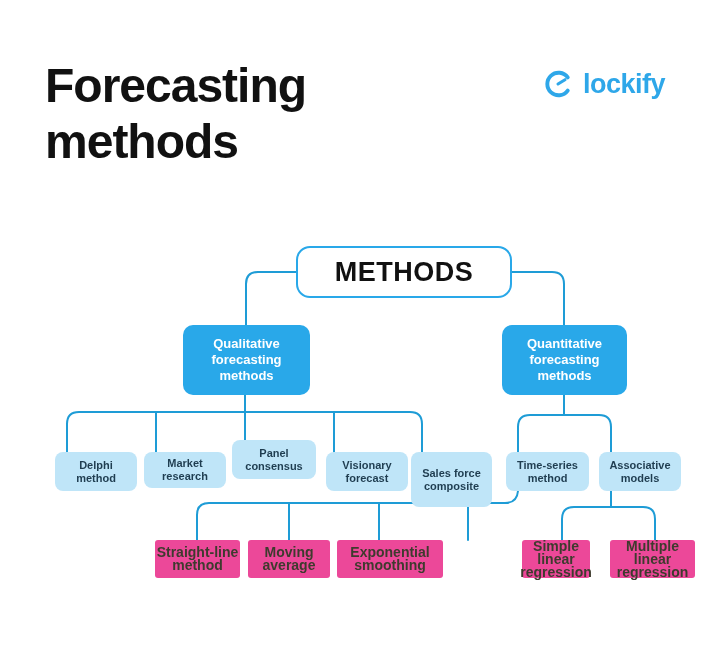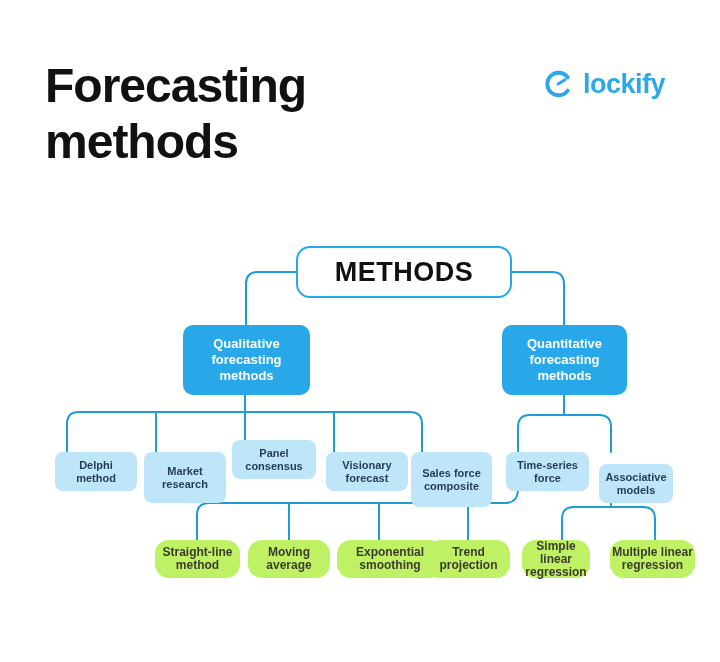--- a/index.html
+++ b/index.html
@@ -34,22 +34,22 @@
   }
   .n-blue{
     background:#29A8E9;border-radius:10px;color:#ffffff;
     font-size:13px;line-height:16px;font-weight:700;text-align:center;
   }
   .n-light{
     background:#BFE5F8;border-radius:8px;color:#1F3D50;
     font-size:11px;line-height:13px;font-weight:700;margin-left:29px;
   }
   .n-yellow{
-    background:#bef264;border-radius:14px;color:#3E3B2E;
-    font-size:12px;line-height:13px;font-weight:700;
+    background:#ec4899;border-radius:3px;color:#3E3B2E;
+    font-size:14px;line-height:13px;font-weight:700;
   }
 </style>
 </head>
 <body>
 
 <div class="canvas">
 
   <div class="title">Forecasting
 methods</div>
   <div class="logo">
@@ -94,62 +94,58 @@
   <div class="node n-blue" style="left:502px;top:325px;width:125px;height:70px">
     <span class="lbl">Quantitative
 forecasting
 methods</span>
   </div>
 
   <div class="node n-light" style="left:26px;top:452px;width:82px;height:39px">
     <span class="lbl">Delphi
 method</span>
   </div>
-  <div class="node n-light" style="left:115px;top:452px;width:82px;height:51px">
+  <div class="node n-light" style="left:115px;top:452px;width:82px;height:36px">
     <span class="lbl">Market
 research</span>
   </div>
   <div class="node n-light" style="left:203px;top:440px;width:84px;height:39px">
     <span class="lbl">Panel
 consensus</span>
   </div>
   <div class="node n-light" style="left:297px;top:452px;width:82px;height:39px">
     <span class="lbl">Visionary
 forecast</span>
   </div>
   <div class="node n-light" style="left:382px;top:452px;width:81px;height:55px">
     <span class="lbl">Sales force
 composite</span>
   </div>
 
   <div class="node n-light" style="left:477px;top:452px;width:83px;height:39px">
     <span class="lbl">Time-series
-force</span>
+method</span>
   </div>
-  <div class="node n-light" style="left:570px;top:464px;width:74px;height:39px">
+  <div class="node n-light" style="left:570px;top:452px;width:82px;height:39px">
     <span class="lbl">Associative
 models</span>
   </div>
 
   <div class="node n-yellow" style="left:155px;top:540px;width:85px;height:38px">
     <span class="lbl">Straight-line
 method</span>
   </div>
   <div class="node n-yellow" style="left:248px;top:540px;width:82px;height:38px">
     <span class="lbl">Moving
 average</span>
   </div>
   <div class="node n-yellow" style="left:337px;top:540px;width:106px;height:38px">
     <span class="lbl">Exponential
 smoothing</span>
   </div>
-  <div class="node n-yellow" style="left:427px;top:540px;width:83px;height:38px">
-    <span class="lbl">Trend
-projection</span>
-  </div>
 
   <div class="node n-yellow" style="left:522px;top:540px;width:68px;height:38px">
     <span class="lbl">Simple linear
 regression</span>
   </div>
   <div class="node n-yellow" style="left:610px;top:540px;width:85px;height:38px">
     <span class="lbl">Multiple linear
 regression</span>
   </div>
 

